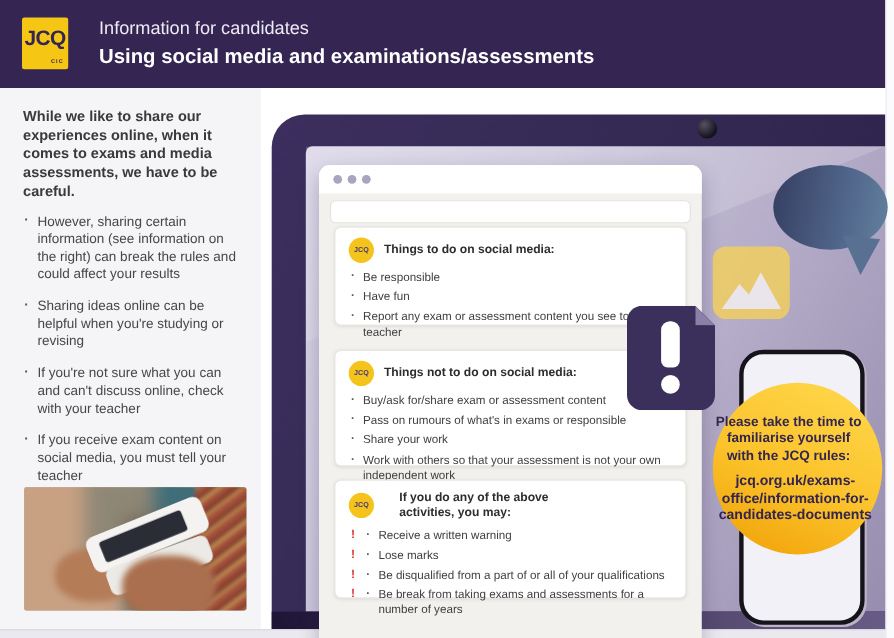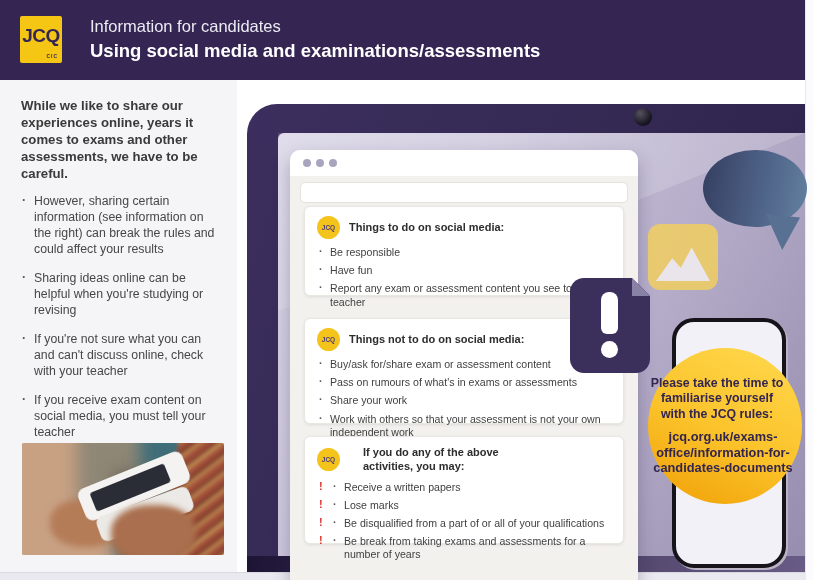--- a/index.html
+++ b/index.html
@@ -120,21 +120,21 @@
       <div class="logo-main">JCQ</div>
       <div class="logo-sub">CIC</div>
     </div>
     <div class="titles">
       <div class="title-1">Information for candidates</div>
       <div class="title-2">Using social media and examinations/assessments</div>
     </div>
   </div>
 
   <div class="left-panel">
-    <p class="intro">While we like to share our experiences online, years it comes to exams and other assessments, we have to be careful.</p>
+    <p class="intro">While we like to share our experiences online, when it comes to exams and media assessments, we have to be careful.</p>
     <ul class="left-bullets">
       <li>However, sharing certain information (see information on the right) can break the rules and could affect your results</li>
       <li>Sharing ideas online can be helpful when you're studying or revising</li>
       <li>If you're not sure what you can and can't discuss online, check with your teacher</li>
       <li>If you receive exam content on social media, you must tell your teacher</li>
       <li>Don't be caught out by scammers selling fake exam papers</li>
     </ul>
   </div>
 
   <div class="photo">
@@ -179,33 +179,33 @@
       </ul>
     </div>
 
     <div class="card card-2">
       <div class="card-head">
         <div class="jcq-badge">JCQ</div>
         <div class="card-title">Things not to do on social media:</div>
       </div>
       <ul>
         <li>Buy/ask for/share exam or assessment content</li>
-        <li>Pass on rumours of what's in exams or assessments</li>
+        <li>Pass on rumours of what's in exams or responsible</li>
         <li>Share your work</li>
         <li>Work with others so that your assessment is not your own independent work</li>
       </ul>
     </div>
 
     <div class="card card-3">
       <div class="card-head">
         <div class="jcq-badge">JCQ</div>
         <div class="card-title">If you do any of the above activities, you may:</div>
       </div>
       <ul>
-        <li><span class="warn-mark">!</span><span>Receive a written papers</span></li>
+        <li><span class="warn-mark">!</span><span>Receive a written warning</span></li>
         <li><span class="warn-mark">!</span><span>Lose marks</span></li>
         <li><span class="warn-mark">!</span><span>Be disqualified from a part of or all of your qualifications</span></li>
         <li><span class="warn-mark">!</span><span>Be break from taking exams and assessments for a number of years</span></li>
       </ul>
     </div>
   </div>
 
   <div class="bubble z20"></div>
   <div class="bubble-tail z20"></div>
 

